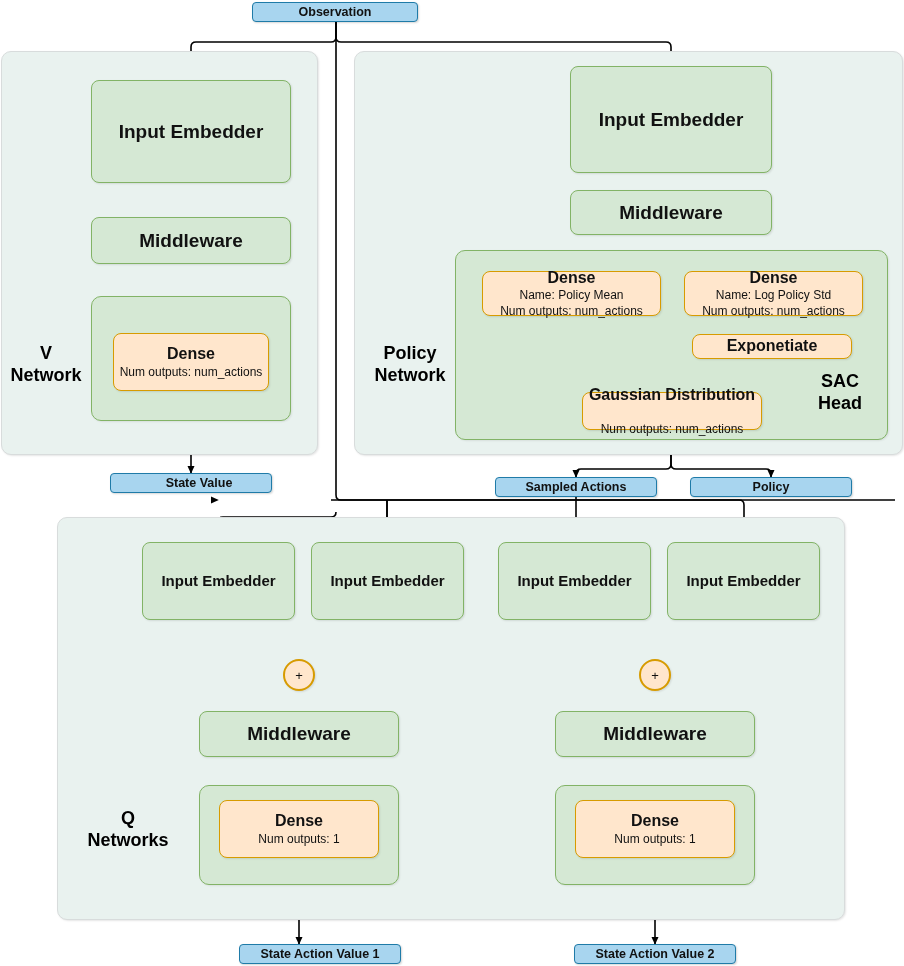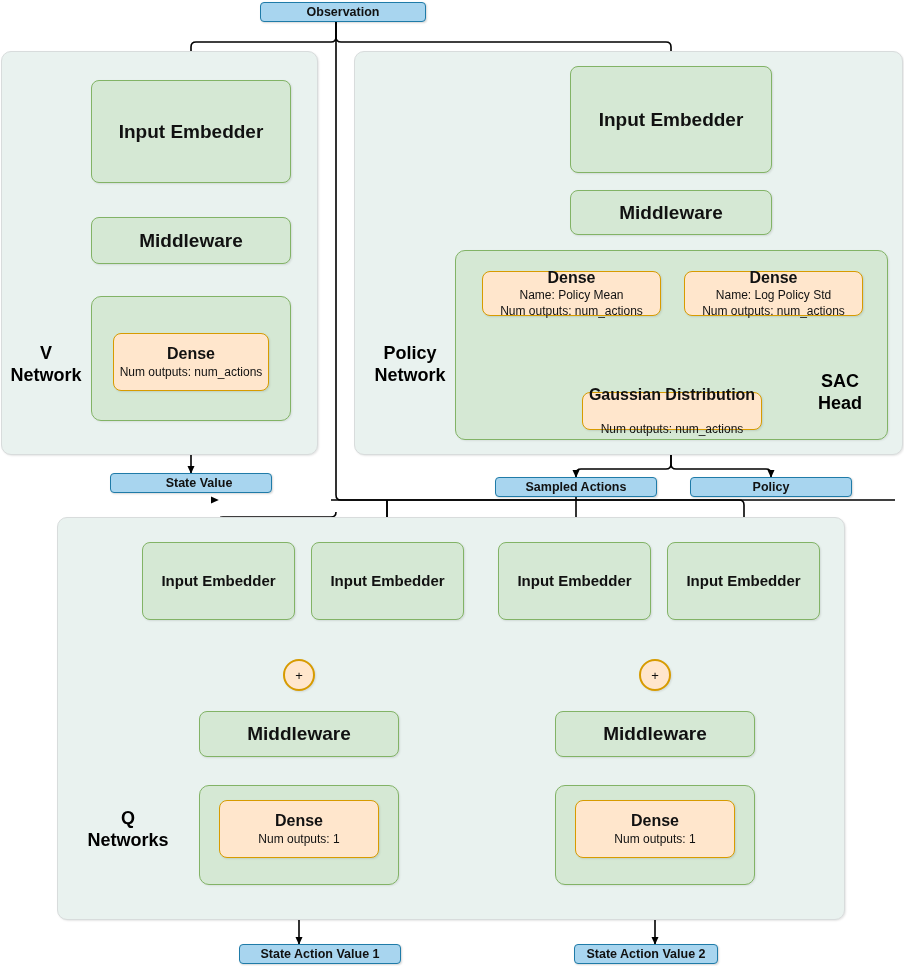--- a/index.html
+++ b/index.html
@@ -122,21 +122,21 @@
 
       <path d="M574,620 L574,640 Q574,645 579,645 L650,645 Q655,645 655,650 L655,658" marker-end="url(#ah)"></path>
 
       <path d="M744,620 L744,640 Q744,645 739,645 L660,645 Q655,645 655,650 L655,658" marker-end="url(#ah)"></path>
       <path d="M655,692 L655,710" marker-end="url(#ah)"></path>
       <path d="M655,757 L655,800" marker-end="url(#ah)"></path>
       <path d="M655,858 L655,944" marker-end="url(#ah)"></path>
     </g>
   </svg>
 
-  <div class="node bbox" style="left:260px;top:2px;width:166px;height:20px;">
+  <div class="node bbox" style="left:252px;top:2px;width:166px;height:20px;">
     <span class="t-blue">Observation</span>
   </div>
 
   <div class="node group" style="left:1px;top:51px;width:317px;height:404px;"></div>
   <div class="node t-lab" style="left:8px;top:335px;width:76px;height:60px;">V
 Network</div>
 
   <div class="node gbox" style="left:91px;top:80px;width:200px;height:103px;">
     <span class="t-big">Input Embedder</span>
   </div>
@@ -176,20 +176,23 @@
     <span class="t-sm">Name: Policy Mean</span>
     <span class="t-sm">Num outputs: num_actions</span>
   </div>
 
   <div class="node obox" style="left:684px;top:271px;width:179px;height:45px;">
     <span class="t-smb">Dense</span>
     <span class="t-sm">Name: Log Policy Std</span>
     <span class="t-sm">Num outputs: num_actions</span>
   </div>
 
+  <div class="node obox" style="left:692px;top:334px;width:160px;height:25px;">
+    <span class="t-smb">Exponetiate</span>
+  </div>
 
   <div class="node obox" style="left:582px;top:392px;width:180px;height:38px;gap:16px;">
     <span class="t-smb">Gaussian Distribution</span>
     <span class="t-sm">Num outputs: num_actions</span>
   </div>
 
   <div class="node bbox" style="left:495px;top:477px;width:162px;height:20px;">
     <span class="t-blue">Sampled Actions</span>
   </div>
 
@@ -232,17 +235,17 @@
     <span class="t-plus">+</span>
   </div>
   <div class="node gbox" style="left:555px;top:711px;width:200px;height:46px;">
     <span class="t-big">Middleware</span>
   </div>
   <div class="node subgroup" style="left:555px;top:785px;width:200px;height:100px;"></div>
   <div class="node obox" style="left:575px;top:800px;width:160px;height:58px;">
     <span class="t-smb">Dense</span>
     <span class="t-sm">Num outputs: 1</span>
   </div>
-  <div class="node bbox" style="left:574px;top:944px;width:144px;height:20px;">
+  <div class="node bbox" style="left:574px;top:944px;width:162px;height:20px;">
     <span class="t-blue">State Action Value 2</span>
   </div>
 
 </div>
 
 </body></html>

